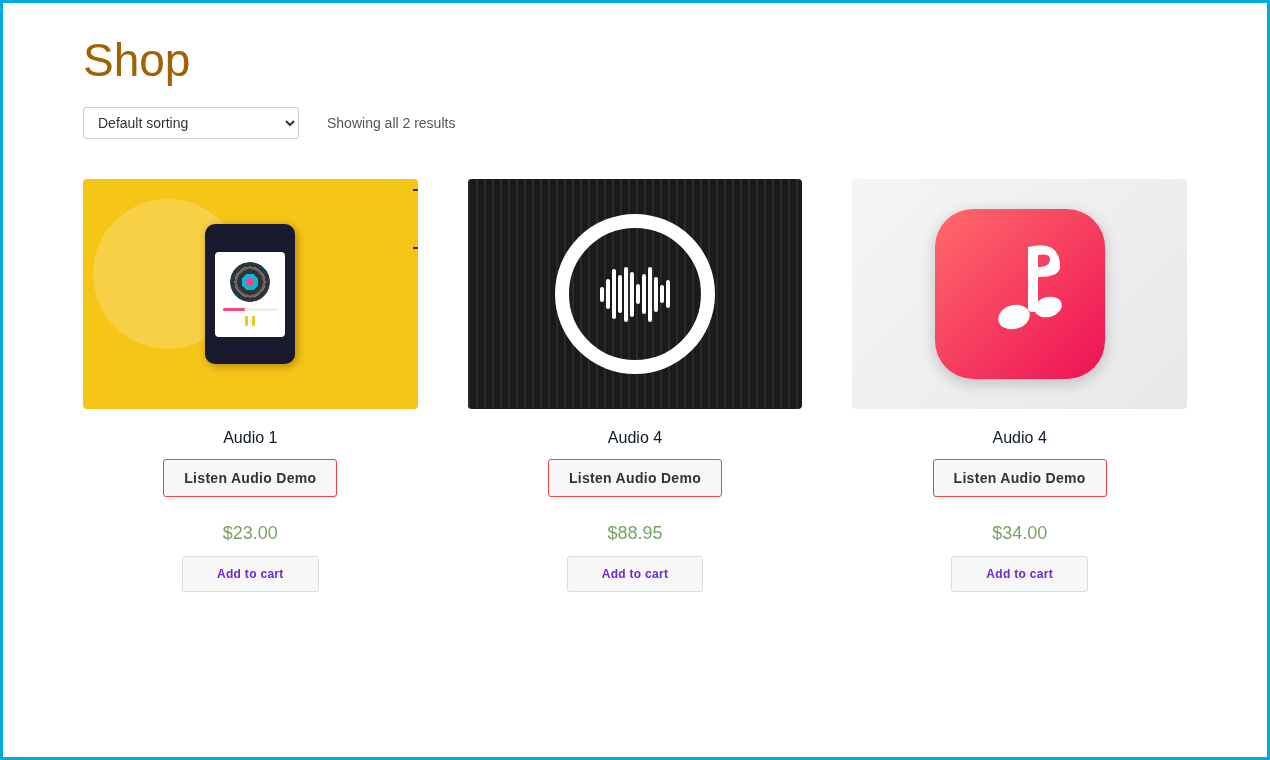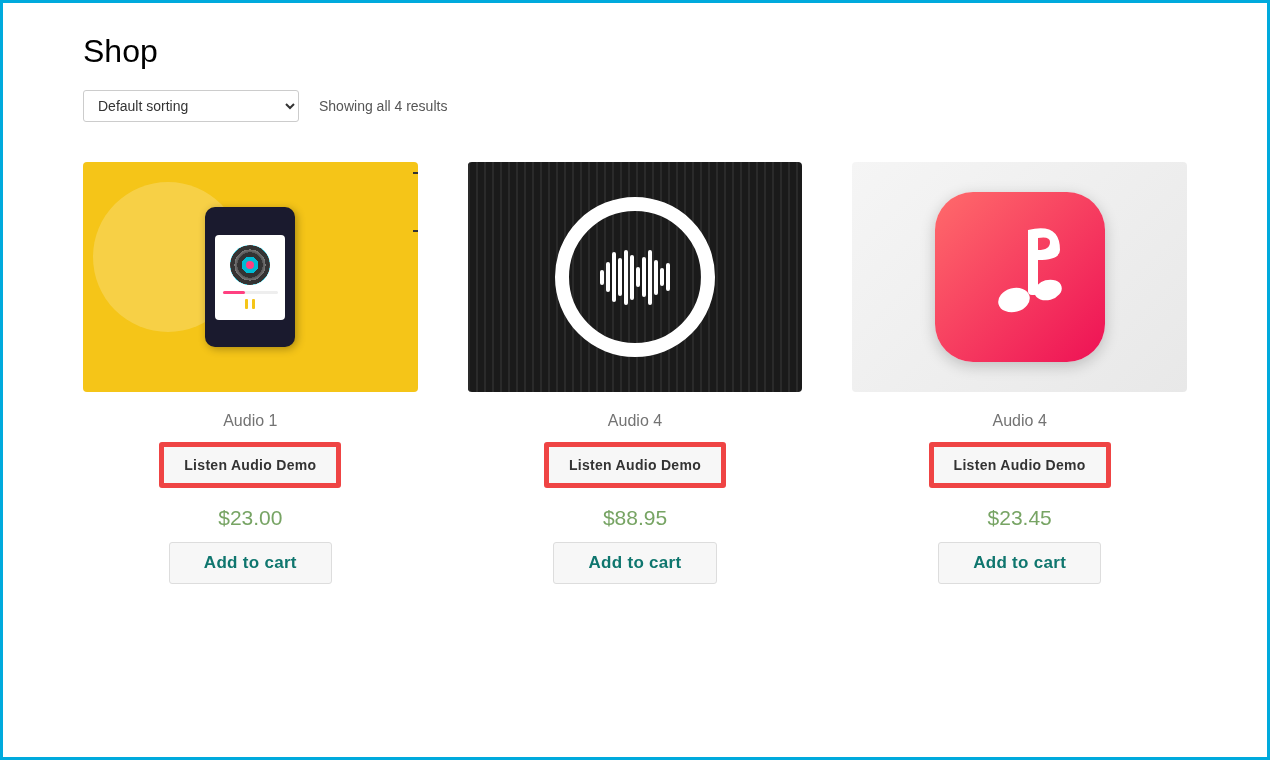--- a/index.html
+++ b/index.html
@@ -11,30 +11,30 @@
       min-height: 760px;
       width: 1270px;
       overflow: hidden;
     }
 
     .page-wrapper {
       padding: 30px 80px;
     }
 
     .page-title {
-      font-size: 32px;
+      font-size: 46px;
       font-weight: 300;
-      color: #000000;
+      color: #a16207;
       margin-bottom: 20px;
     }
 
     .toolbar {
       display: flex;
       align-items: center;
-      gap: 20px;
+      gap: 28px;
       margin-bottom: 40px;
     }
 
     .sort-select {
       padding: 6px 30px 6px 10px;
       border: 1px solid #ccc;
       border-radius: 3px;
       font-size: 14px;
       color: #333;
       background: #fff;
@@ -246,52 +246,52 @@
       box-shadow: 0 4px 15px rgba(0,0,0,0.2);
     }
 
     .music-note-svg {
       width: 100px;
       height: 110px;
     }
 
     .product-name {
       font-size: 16px;
-      color: #737373;
+      color: #0f172a;
       margin-bottom: 12px;
       font-weight: normal;
       text-align: right;
     }
 
     .listen-demo-btn {
       background: #f7f7f7;
-      border: 5px solid #ef4444;
+      border: 1px solid #ef4444;
       padding: 10px 20px;
       font-size: 14px;
       color: #333;
       cursor: pointer;
       border-radius: 3px;
-      margin-bottom: 18px;
+      margin-bottom: 26px;
       font-weight: 600;
       letter-spacing: 0.3px;
     }
 
     .product-price {
-      font-size: 21px;
+      font-size: 18px;
       color: #77a464;
       margin-bottom: 12px;
       font-weight: normal;
     }
 
     .add-to-cart-btn {
       background: #f7f7f7;
       border: 1px solid #ddd;
       padding: 10px 34px;
-      font-size: 17px;
-      color: #0f766e;
+      font-size: 12px;
+      color: #6d28d9;
       cursor: pointer;
       border-radius: 3px;
       font-weight: 600;
       letter-spacing: 0.3px;
     }
   </style>
 </head>
 <body>
 
 <div class="page-wrapper">
@@ -300,21 +300,21 @@
 
   <div class="toolbar">
     <select class="sort-select">
       <option>Default sorting</option>
       <option>Sort by popularity</option>
       <option>Sort by average rating</option>
       <option>Sort by latest</option>
       <option>Sort by price: low to high</option>
       <option>Sort by price: high to low</option>
     </select>
-    <span class="results-count">Showing all 4 results</span>
+    <span class="results-count">Showing all 2 results</span>
   </div>
 
   <div class="products-grid">
 
     <div class="product-card">
       <div class="product-image-wrapper">
         <div class="product-img-1">
           <div class="circle-glow"></div>
           <div class="phone-device">
             <div class="phone-screen">
@@ -382,18 +382,18 @@
                 <ellipse cx="44" cy="78" rx="16" ry="12" transform="rotate(-15 44 78)"></ellipse>
 
                 <ellipse cx="78" cy="68" rx="14" ry="10" transform="rotate(-15 78 68)"></ellipse>
               </g>
             </svg>
           </div>
         </div>
       </div>
       <p class="product-name">Audio 4</p>
       <button class="listen-demo-btn">Listen Audio Demo</button>
-      <p class="product-price">$23.45</p>
+      <p class="product-price">$34.00</p>
       <button class="add-to-cart-btn">Add to cart</button>
     </div>
 
   </div>
 </div>
 
 </body></html>

